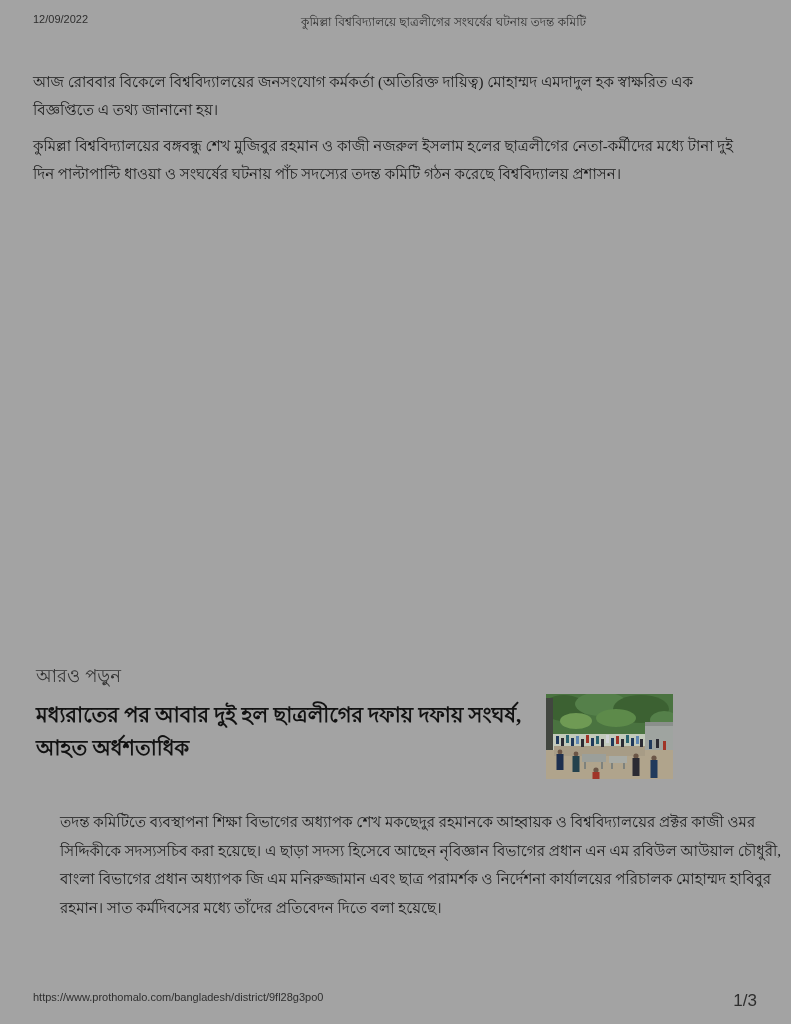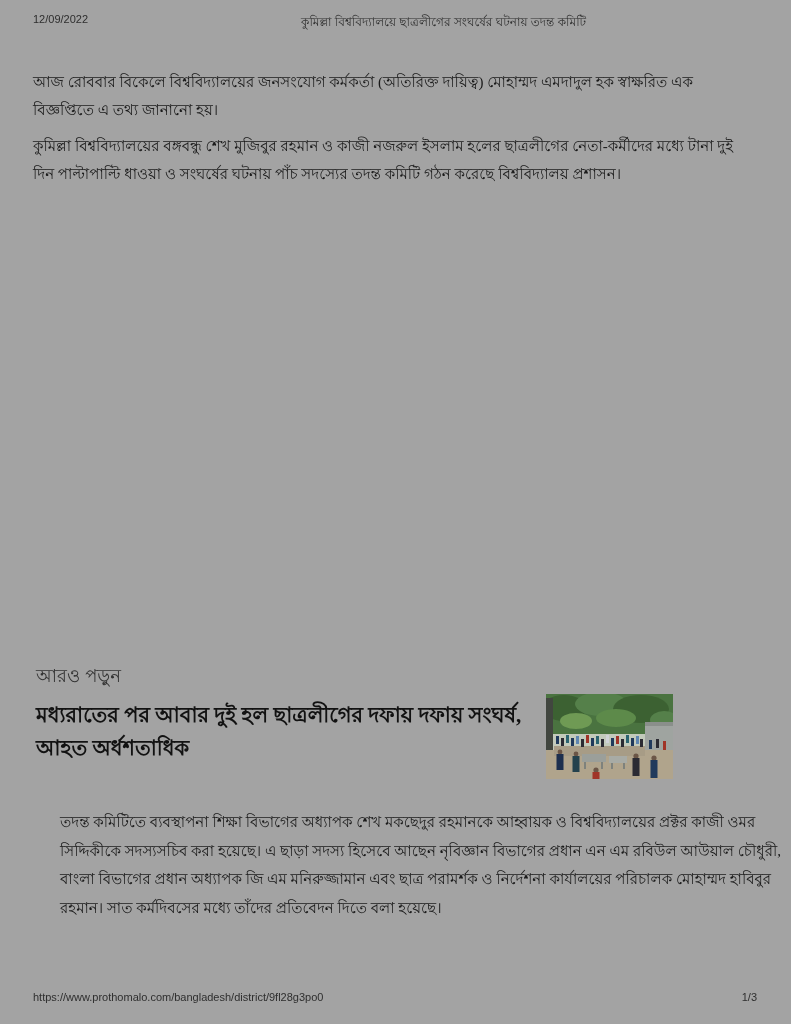--- a/index.html
+++ b/index.html
@@ -62,21 +62,21 @@
   .thumb svg { display: block; }
   .after-block {
     position: absolute;
     left: 33px;
     top: 808px;
     width: 723px;
     margin-left: 27px;
   }
   .after-block .body-par { line-height: 28.5px; margin-bottom: 4px; }
   .footer-url { position: absolute; left: 33px; top: 991px; font-size: 11px; }
-  .footer-page { position: absolute; right: 34px; top: 991px; font-size: 11px; }
+  .footer-page { position: absolute; right: 34px; top: 991px; font-size: 17px; }
 </style>
 </head>
 <body>
 
 <div class="page">
 
   <div class="print-hf header-date">12/09/2022</div>
   <div class="print-hf header-title">কুমিল্লা বিশ্ববিদ্যালয়ে ছাত্রলীগের সংঘর্ষের ঘটনায় তদন্ত কমিটি</div>
 
   <div class="intro-block">

